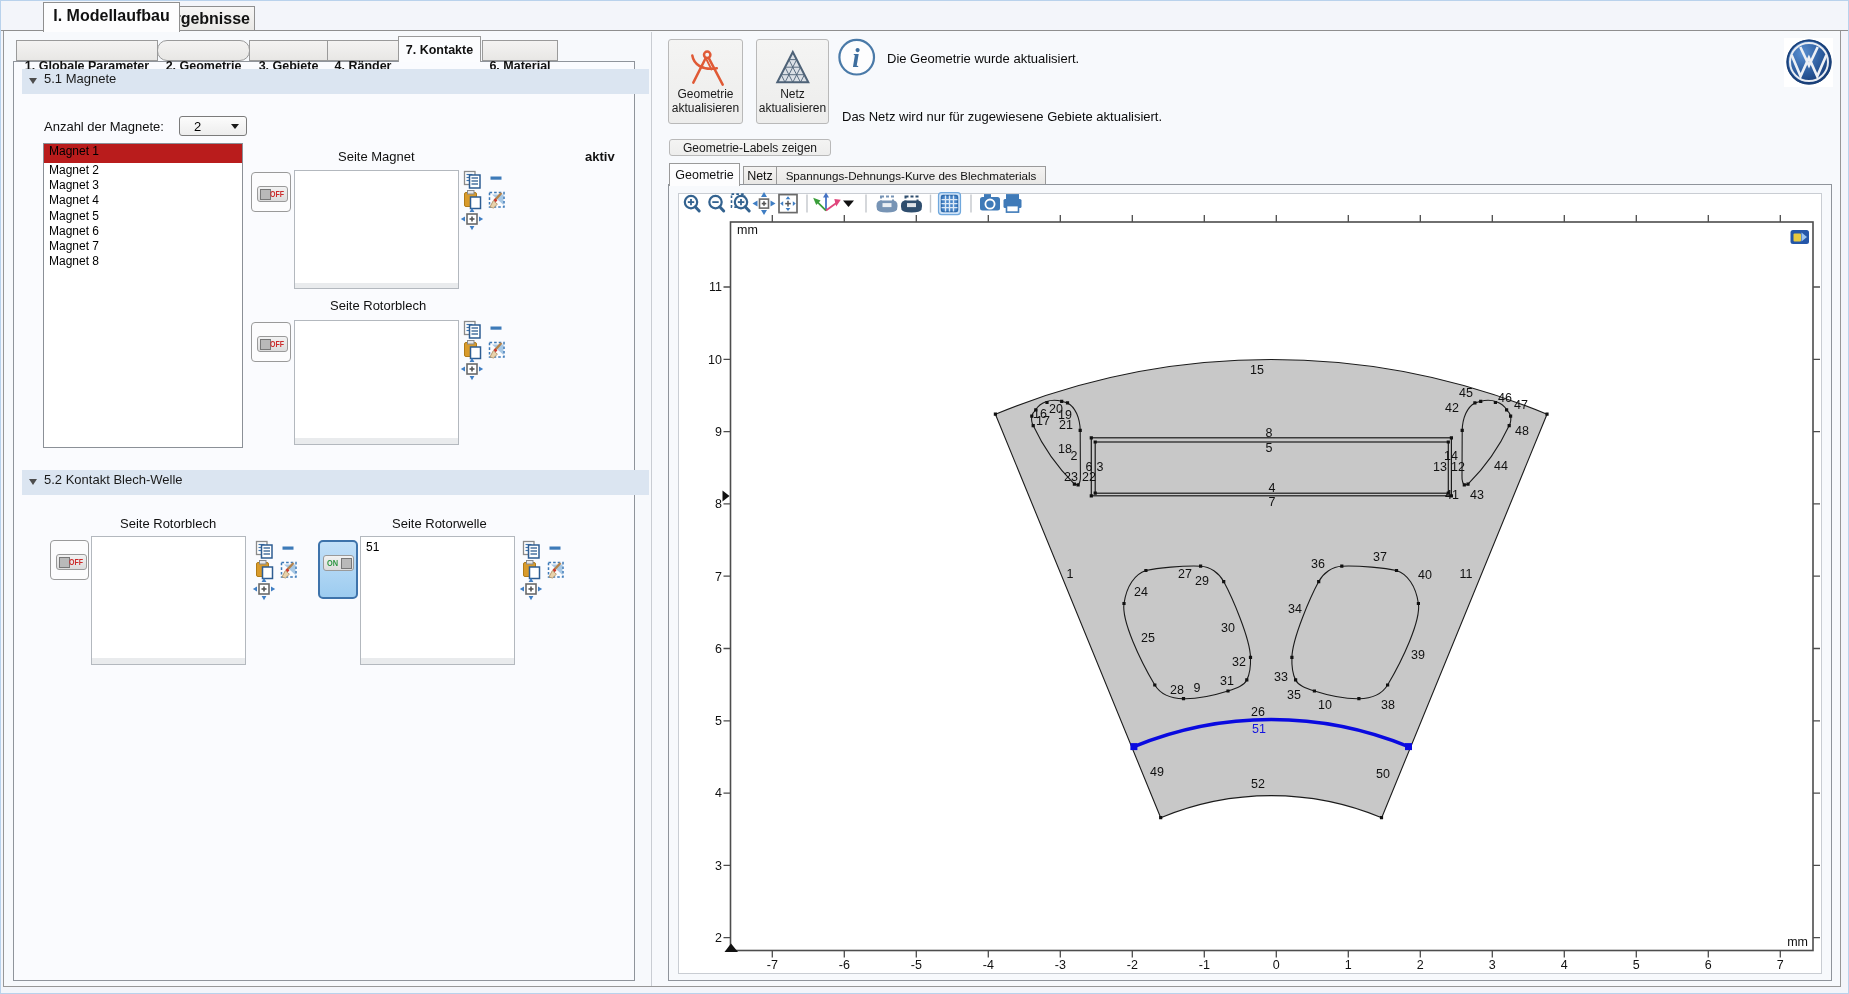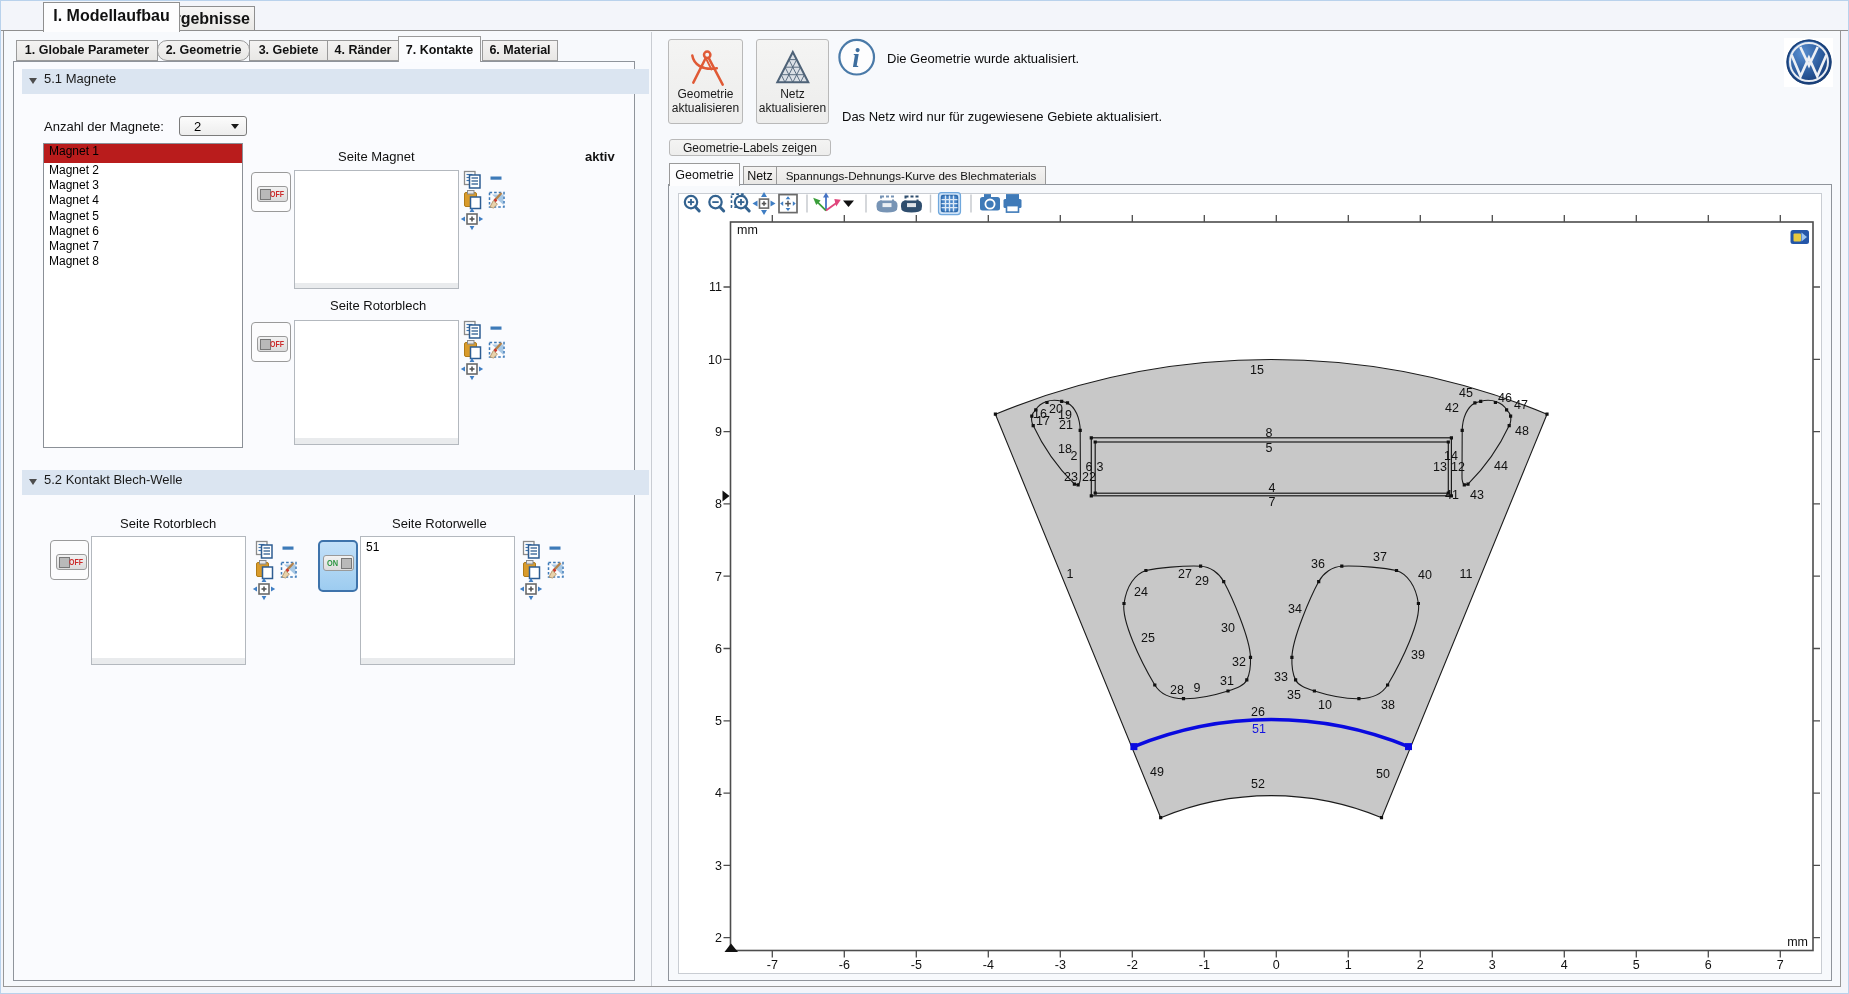--- a/index.html
+++ b/index.html
@@ -12,21 +12,21 @@
 .ttab{box-sizing:border-box;border:1px solid #8f8f8f;font-weight:bold;font-size:16px;
   color:#111;padding-top:4px;text-align:center;}
 #ttab1{left:4px;top:2px;width:137px;height:30px;background:#fdfdfe;border-bottom:none;z-index:2;margin-left:39px;}
 #ttab2{left:141px;top:6px;width:114px;height:25px;background:linear-gradient(#f7f6f5,#e9e8e6);padding-top:3px;}
 
 #outerpanel{left:3px;top:31px;width:1838px;height:956px;background:#f7f9fc;
   border:1px solid #979797;border-top:none;box-sizing:border-box;}
 #divider{left:651px;top:32px;width:1px;height:954px;background:#c9cdd3;}
 
 .stab{box-sizing:border-box;border:1px solid #9a9a9a;font-weight:bold;font-size:12.5px;
-  color:#111;background:linear-gradient(#f4f3f2,#e8e7e5);text-align:center;padding-top:2px;height:21px;top:40px;}
+  color:#111;background:linear-gradient(#f4f3f2,#e8e7e5);text-align:center;padding-top:18px;height:21px;top:40px;}
 #stab5{background:#fbfcfe;border-bottom:none;height:26px;top:36px;padding-top:6px;z-index:2;}
 
 #leftpanel{left:13px;top:61px;width:622px;height:920px;background:#fafbfe;
   border:1px solid #8f949b;box-sizing:border-box;}
 .secband{left:22px;width:605px;height:23px;background:#dbe5f1;}
 .sectext{font-size:13px;color:#1a1a1a;padding-left:22px;padding-top:2px;}
 .sectri{width:0;height:0;border-left:4.5px solid transparent;border-right:4.5px solid transparent;
   border-top:6px solid #4d4d4d;}
 .lbl{font-size:13px;color:#111;}
 .whitebox{background:#fff;border:1px solid #b3b8be;box-sizing:border-box;}
@@ -110,21 +110,21 @@
 <div class="abs lbl" style="left:120px;top:516px;">Seite Rotorblech</div>
 <div class="abs lbl" style="left:392px;top:516px;">Seite Rotorwelle</div>
 <div class="abs togoff" style="left:50px;top:540px;width:39px;height:40px;">
   <div class="togpill">
       <span class="togsq" style="left:2px;"></span>
       <span class="offtxt">OFF</span>
     </div>
 </div>
 <div class="abs whitebox" style="left:91px;top:536px;width:155px;height:129px;"></div>
 <div class="abs scrollstrip" style="left:92px;top:658px;width:153px;height:6px;"></div>
-<div class="abs togon" style="left:318px;top:540px;width:40px;height:52px;">
+<div class="abs togon" style="left:318px;top:540px;width:40px;height:59px;">
   <div class="togpill" style="left:3px;top:13px;">
       <span class="ontxt">ON</span>
       <span class="togsq" style="left:17px;"></span>
     </div>
 </div>
 <div class="abs whitebox" style="left:360px;top:536px;width:155px;height:129px;font-size:12px;">
     <span style="position:absolute;left:5px;top:3px;">51</span>
   </div>
 <div class="abs scrollstrip" style="left:361px;top:658px;width:153px;height:6px;"></div>
 

